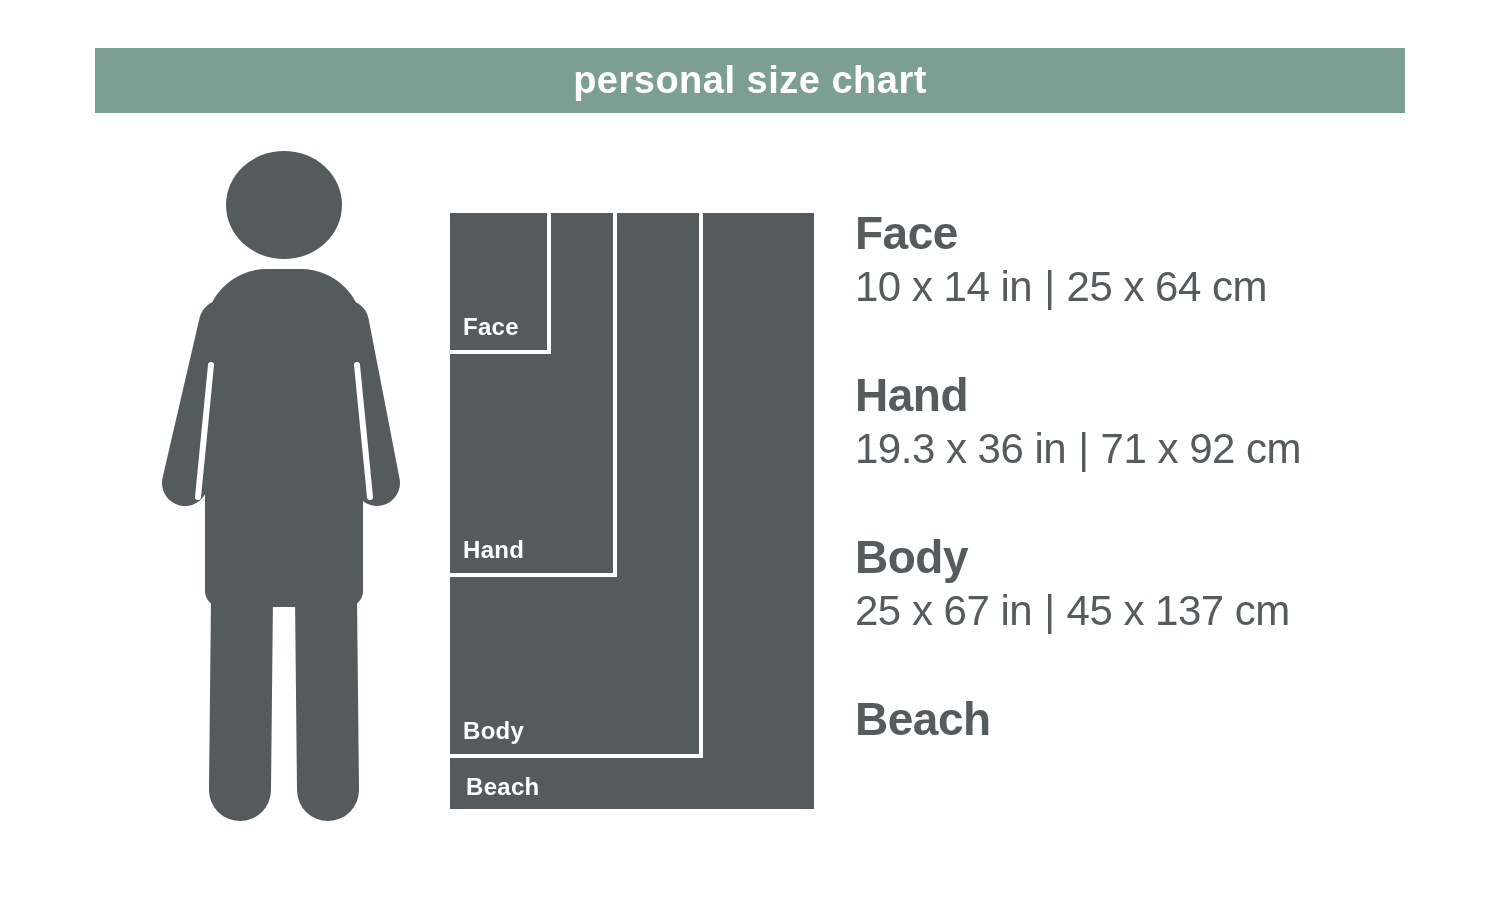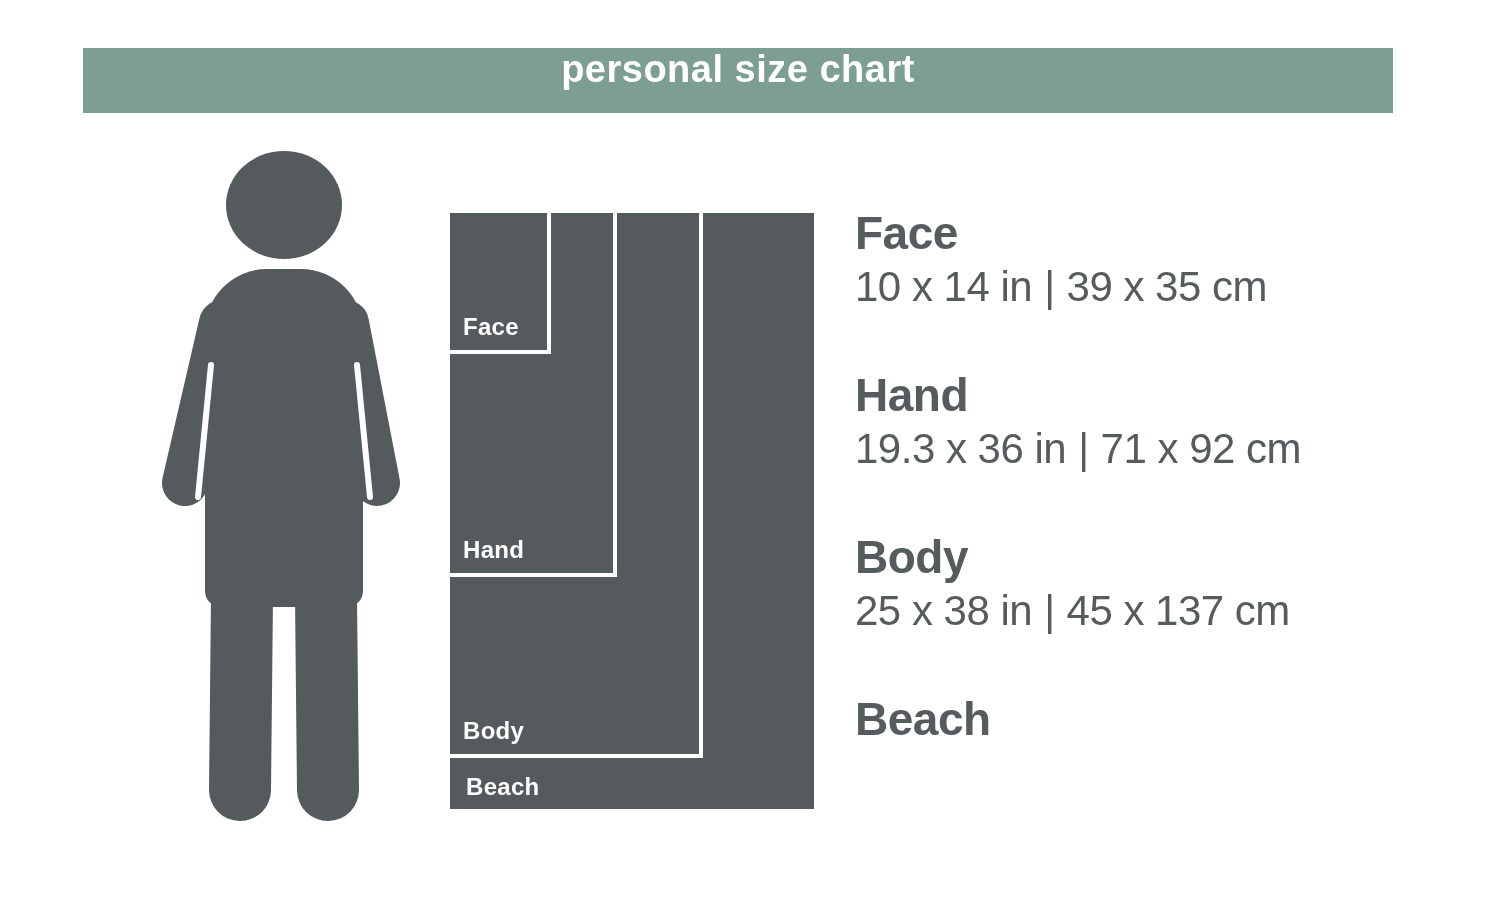--- a/index.html
+++ b/index.html
@@ -2,22 +2,22 @@
 <html><head>
 <meta charset="utf-8">
 <style>
   html,body{margin:0;padding:0;}
   body{
     width:1500px;height:900px;position:relative;background:#ffffff;
     font-family:"Liberation Sans", sans-serif;overflow:hidden;
   }
   
   .banner{
-    position:absolute;left:83px;top:48px;width:1310px;height:65px;
-    display:flex;align-items:flex-start;justify-content:center;
+    position:absolute;left:95px;top:48px;width:1310px;height:65px;
+    display:flex;align-items:center;justify-content:center;
   }
   .banner-title{
     color:#ffffff;font-size:38px;font-weight:700;letter-spacing:0.5px;
   }
   
   .person{position:absolute;left:160px;top:145px;width:242px;height:680px;}
   
   .towel-diagram{
     position:absolute;left:450px;top:213px;
   }
@@ -83,31 +83,31 @@
   </div>
   <div class="towel-rect" style="width: 101px; height: 141px;">
     <span class="towel-label">Face</span>
   </div>
 </div>
 
 <div class="legend">
   <div class="legend-item">
     <div class="legend-title">Face</div>
     <div class="legend-dims">
-      <span>10 x 14 in</span><span class="dim-sep">|</span><span>39 x 35 cm</span>
+      <span>10 x 14 in</span><span class="dim-sep">|</span><span>25 x 64 cm</span>
     </div>
   </div>
   <div class="legend-item">
     <div class="legend-title">Hand</div>
     <div class="legend-dims">
       <span>19.3 x 36 in</span><span class="dim-sep">|</span><span>71 x 92 cm</span>
     </div>
   </div>
   <div class="legend-item">
     <div class="legend-title">Body</div>
     <div class="legend-dims">
-      <span>25 x 38 in</span><span class="dim-sep">|</span><span>45 x 137 cm</span>
+      <span>25 x 67 in</span><span class="dim-sep">|</span><span>45 x 137 cm</span>
     </div>
   </div>
   <div class="legend-item">
     <div class="legend-title">Beach</div>
   </div>
 </div>
 
 </body></html>

